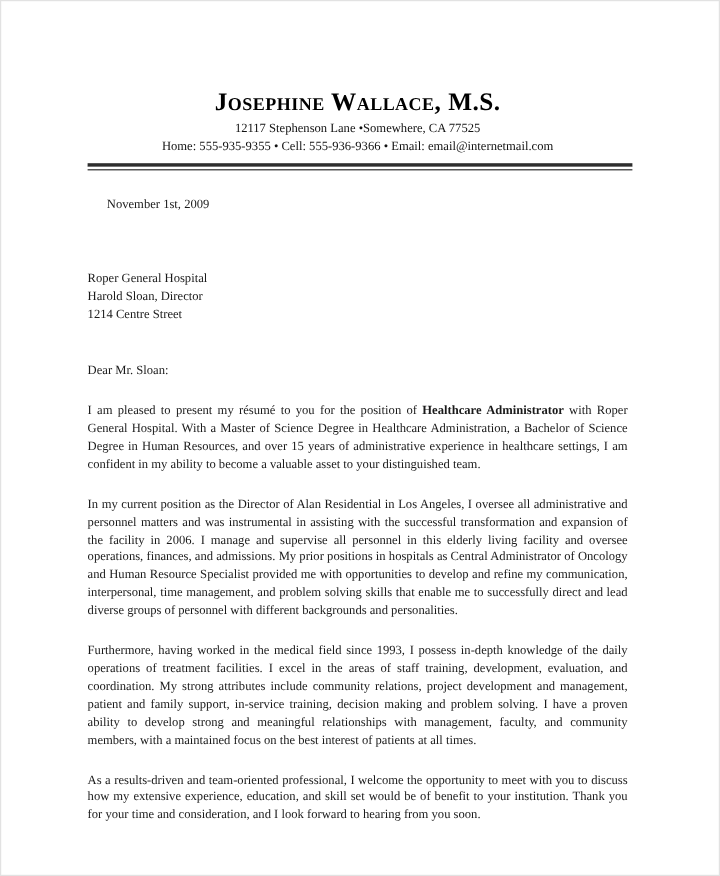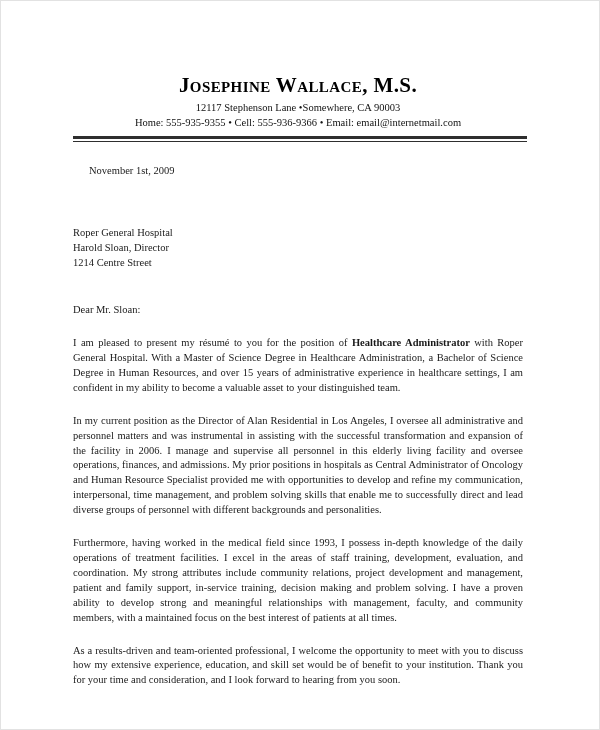--- a/index.html
+++ b/index.html
@@ -119,21 +119,21 @@
   }
 </style>
 </head>
 <body>
 
 <div class="page">
   <div class="content">
 
     <div class="letterhead">
       <div class="lh-name">Josephine Wallace, M.S.</div>
-      <div class="lh-line first">12117 Stephenson Lane •Somewhere, CA 90003</div>
+      <div class="lh-line first">12117 Stephenson Lane •Somewhere, CA 77525</div>
       <div class="lh-line">Home: 555-935-9355 • Cell: 555-936-9366 • Email: email@internetmail.com</div>
     </div>
 
     <div class="rule-group">
       <div class="rule-thick"></div>
       <div class="rule-gap"></div>
       <div class="rule-thin"></div>
     </div>
 
     <div class="body-block">

